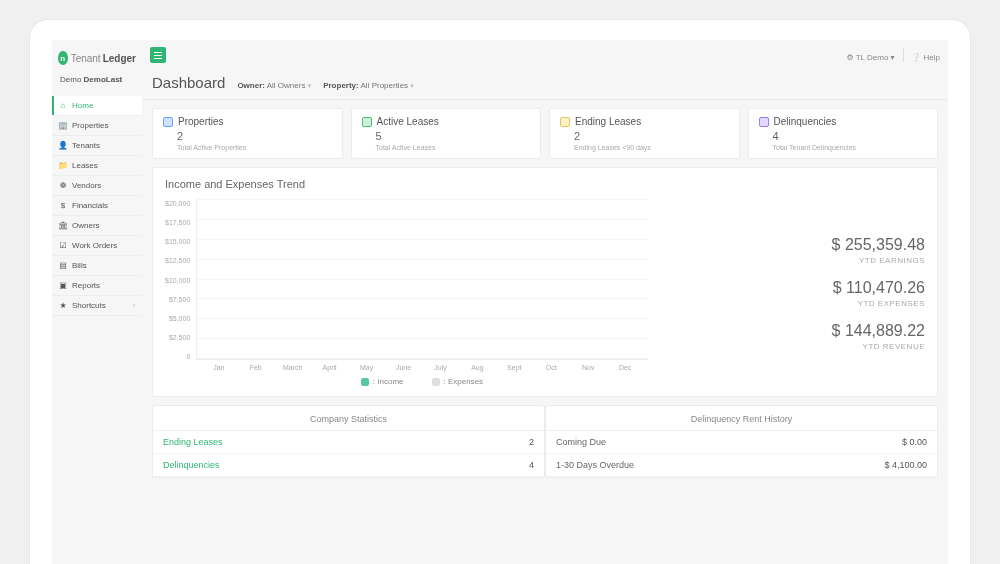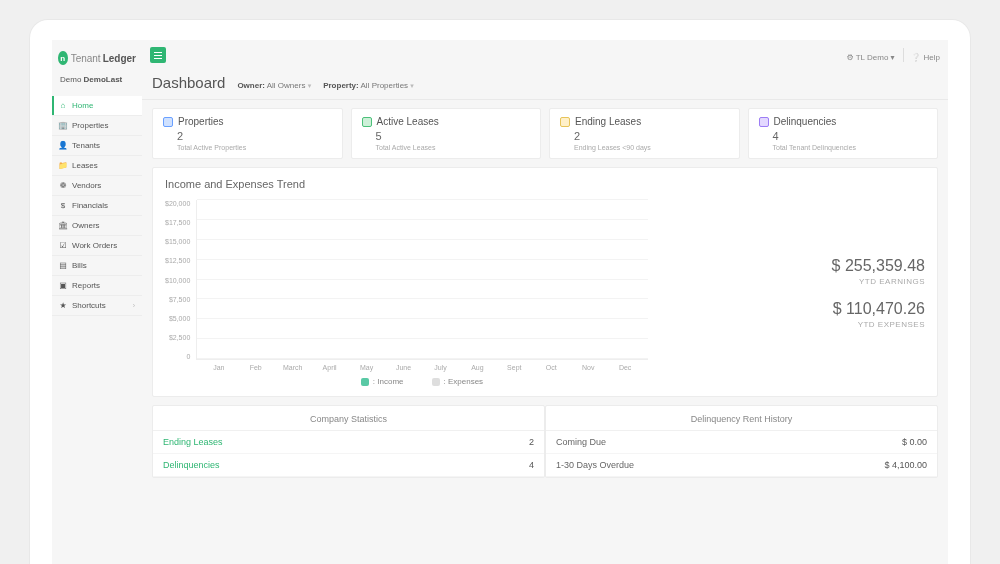--- a/index.html
+++ b/index.html
@@ -306,20 +306,24 @@
           </div>
           <div class="metrics">
             <div class="metric">
               <div class="big">$ 255,359.48</div>
               <div class="sub">YTD EARNINGS</div>
             </div>
             <div class="metric">
               <div class="big">$ 110,470.26</div>
               <div class="sub">YTD EXPENSES</div>
             </div>
+            <div class="metric">
+              <div class="big">$ 144,889.22</div>
+              <div class="sub">YTD REVENUE</div>
+            </div>
           </div>
         </div>
       </div>
 
       <div class="two-col">
         <div class="mini-panel">
           <div class="mini-title">Company Statistics</div>
           <div id="cstats">
                   <div class="stat-row">
                     <span class="lbl">Ending Leases</span>

